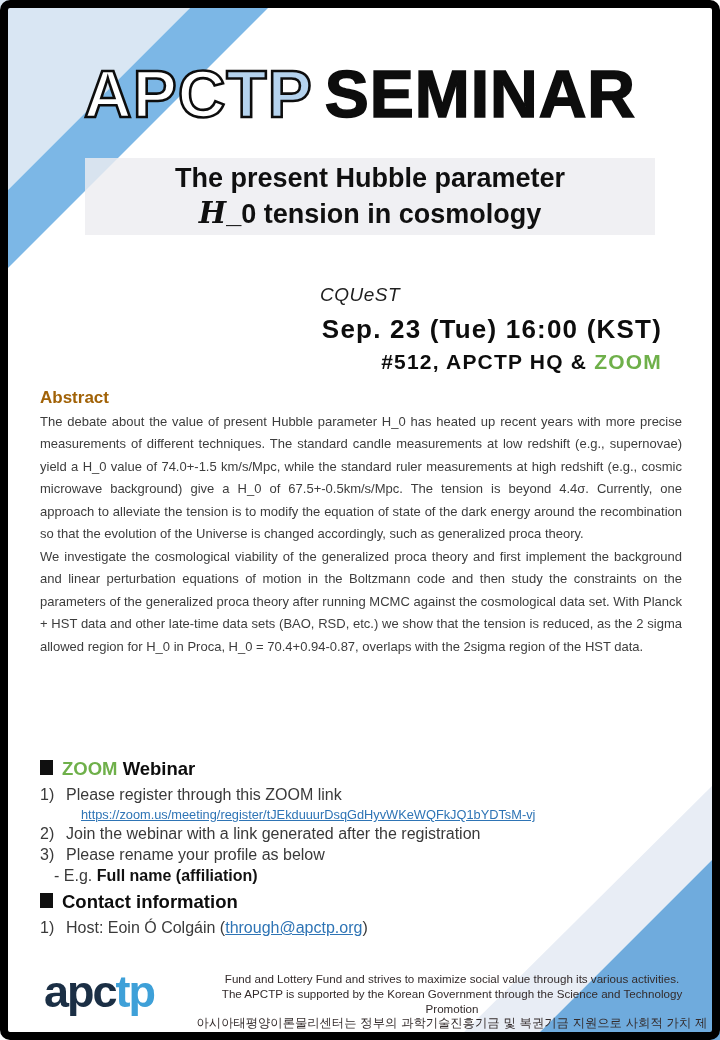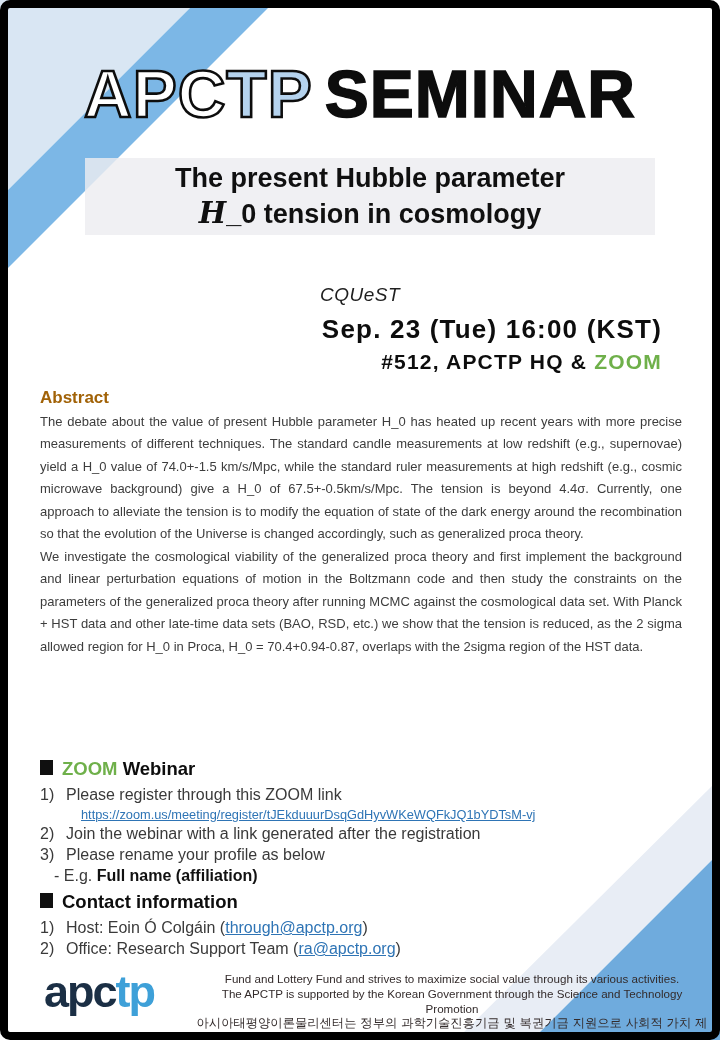--- a/index.html
+++ b/index.html
@@ -101,21 +101,20 @@
     <div class="row"><span class="num">1)</span><span>Please register through this ZOOM link</span></div>
     <a class="zoomlink" href="#">https://zoom.us/meeting/register/tJEkduuurDsqGdHyvWKeWQFkJQ1bYDTsM-vj</a>
     <div class="row"><span class="num">2)</span><span>Join the webinar with a link generated after the registration</span></div>
     <div class="row"><span class="num">3)</span><span>Please rename your profile as below</span></div>
     <div class="subrow"><span>- E.g. </span><span class="bold">Full name (affiliation)</span></div>
   </div>
 
   <div class="section sec-contact">
     <div class="sec-head"><span class="sq"></span><span>Contact information</span></div>
     <div class="row"><span class="num">1)</span><span>Host: Eoin Ó Colgáin (</span><a class="maillink" href="#">through@apctp.org</a><span>)</span></div>
-    <div class="row"><span class="num">2)</span><span>Office: Research Support Team (</span><a class="maillink" href="#">ra@apctp.org</a><span>)</span></div>
   </div>
 
   <div class="logo"><span class="dark">apc</span><span class="blue">tp</span></div>
 
   <div class="footer-text">
     <span>Fund and Lottery Fund and strives to maximize social value through its various activities.</span>
     <span>The APCTP is supported by the Korean Government through the Science and Technology Promotion</span>
     <span class="kr">아시아태평양이론물리센터는 정부의 과학기술진흥기금 및 복권기금 지원으로 사회적 가치 제고에 힘쓰고 있습니다.</span>
   </div>
 

